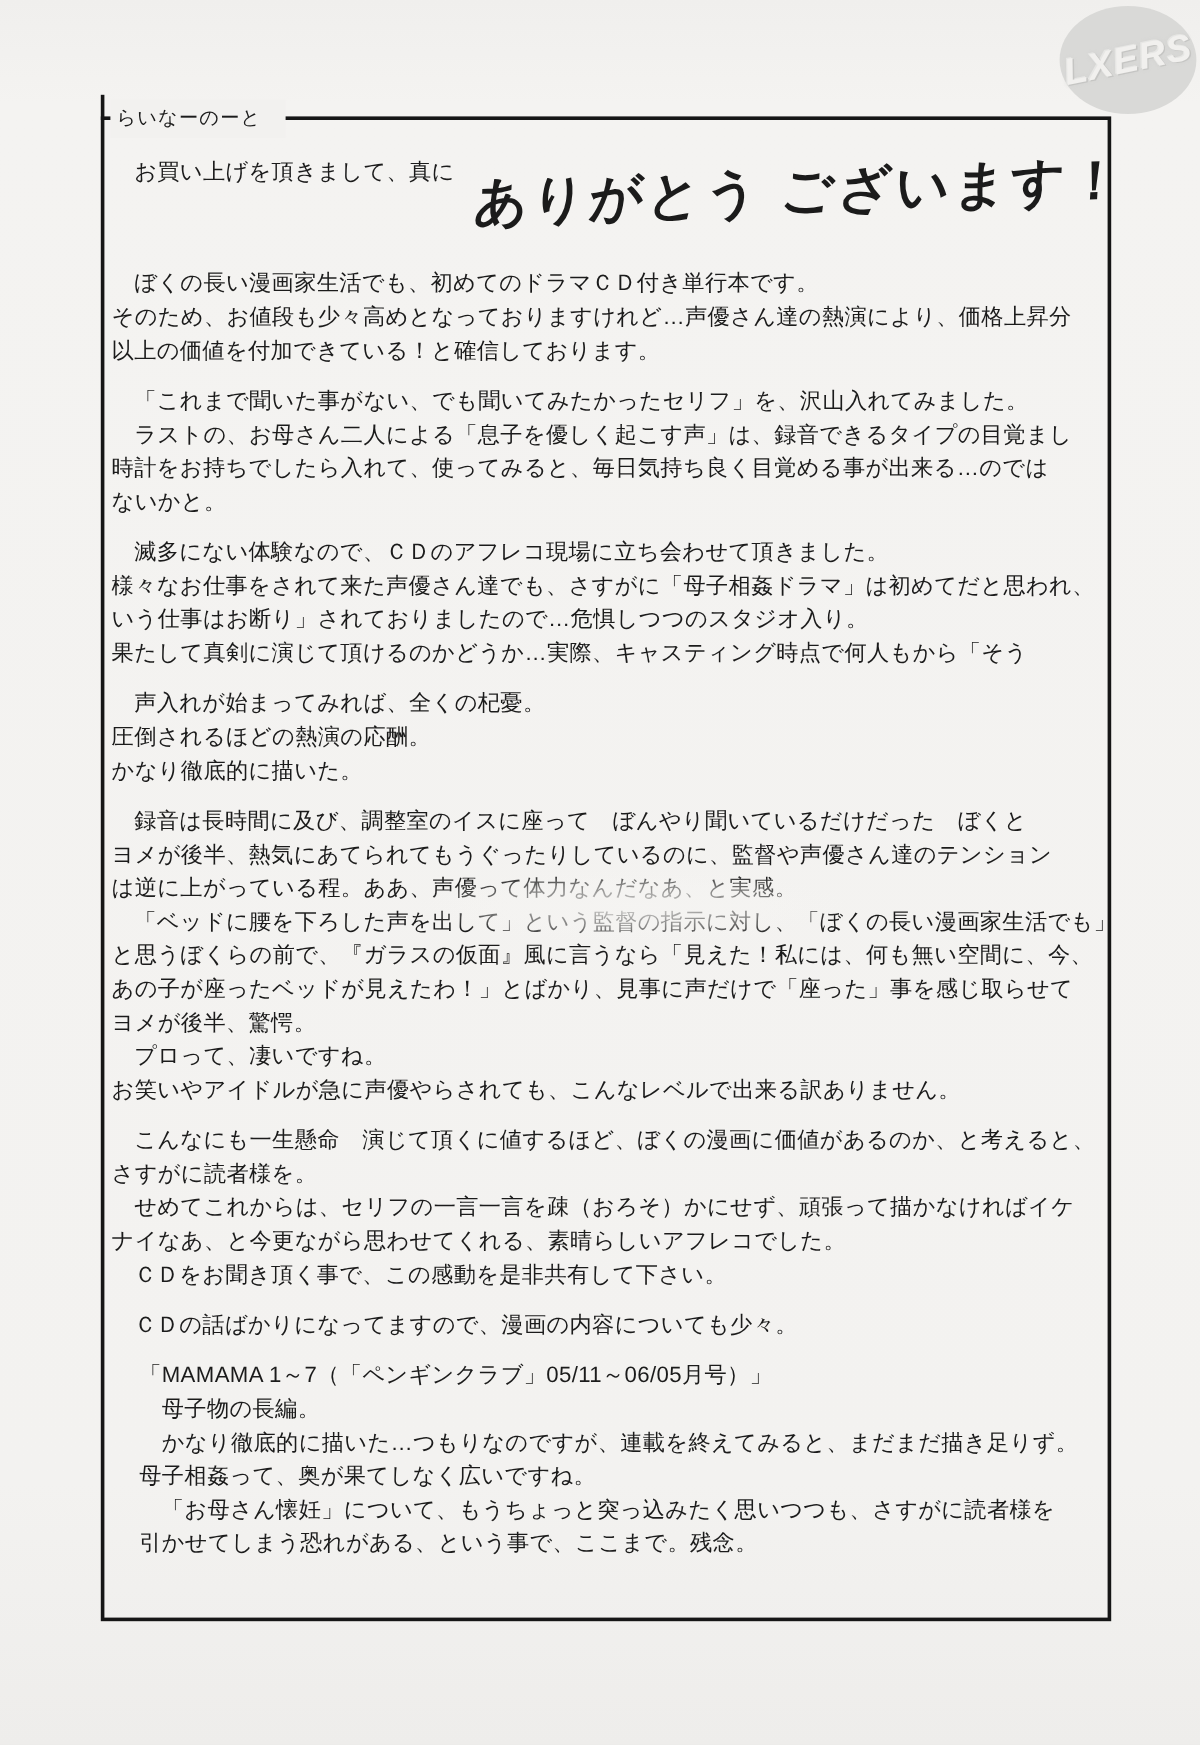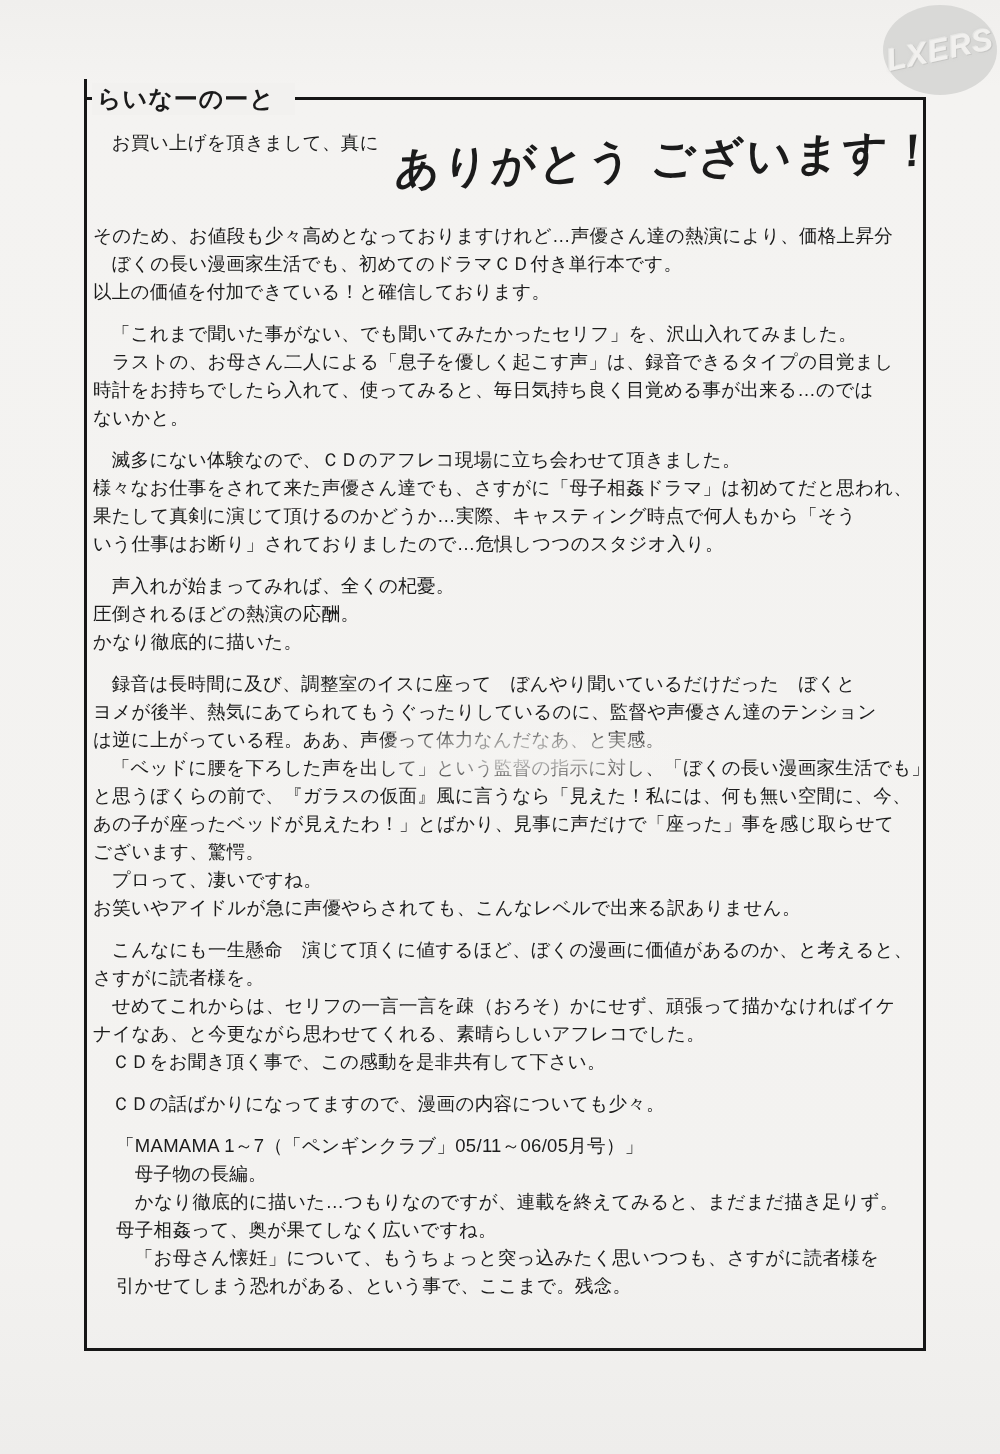--- a/index.html
+++ b/index.html
@@ -28,21 +28,21 @@
   .frame{
     position:absolute;left:84px;top:97px;width:836px;height:1248px;
     border:3px solid #161616;
   }
   .frame-tick{
     position:absolute;left:-3px;top:-21px;width:3px;height:21px;background:#161616;
   }
   .note-title{
     position:absolute;left:5px;top:-17px;height:32px;line-height:32px;
     padding:0 20px 0 5px;background:#f2f1ef;
-    font-size:24px;font-weight:bold;letter-spacing:1px;white-space:nowrap;
+    font-size:16px;font-weight:normal;letter-spacing:1px;white-space:nowrap;
   }
   .content{
     position:absolute;left:0;top:0;right:0;bottom:0;
     padding:30px 6px 0 6px;overflow:hidden;
   }
   .lead{
     display:flex;align-items:flex-start;height:68px;margin-bottom:24px;white-space:nowrap;
   }
   .lead-text{font-size:18.5px;font-weight:500;letter-spacing:0.3px;}
   .hand{
@@ -78,53 +78,53 @@
     <div class="fade-blob"></div>
 
     <div class="content">
 
       <div class="lead">
         <span class="lead-text">　お買い上げを頂きまして、真に</span>
         <span class="hand">ありがとう ございます！</span>
       </div>
 
       <div class="para">
+        <div class="ln">　ぼくの長い漫画家生活でも、初めてのドラマＣＤ付き単行本です。</div>
         <div class="ln">そのため、お値段も少々高めとなっておりますけれど…声優さん達の熱演により、価格上昇分</div>
-        <div class="ln">　ぼくの長い漫画家生活でも、初めてのドラマＣＤ付き単行本です。</div>
         <div class="ln">以上の価値を付加できている！と確信しております。</div>
       </div>
 
       <div class="para">
         <div class="ln">　「これまで聞いた事がない、でも聞いてみたかったセリフ」を、沢山入れてみました。</div>
         <div class="ln">　ラストの、お母さん二人による「息子を優しく起こす声」は、録音できるタイプの目覚まし</div>
         <div class="ln">時計をお持ちでしたら入れて、使ってみると、毎日気持ち良く目覚める事が出来る…のでは</div>
         <div class="ln">ないかと。</div>
       </div>
 
       <div class="para">
         <div class="ln">　滅多にない体験なので、ＣＤのアフレコ現場に立ち会わせて頂きました。</div>
         <div class="ln">様々なお仕事をされて来た声優さん達でも、さすがに「母子相姦ドラマ」は初めてだと思われ、</div>
+        <div class="ln">いう仕事はお断り」されておりましたので…危惧しつつのスタジオ入り。</div>
         <div class="ln">果たして真剣に演じて頂けるのかどうか…実際、キャスティング時点で何人もから「そう</div>
-        <div class="ln">いう仕事はお断り」されておりましたので…危惧しつつのスタジオ入り。</div>
       </div>
 
       <div class="para">
         <div class="ln">　声入れが始まってみれば、全くの杞憂。</div>
         <div class="ln">圧倒されるほどの熱演の応酬。</div>
         <div class="ln">かなり徹底的に描いた。</div>
       </div>
 
       <div class="para">
         <div class="ln">　録音は長時間に及び、調整室のイスに座って　ぼんやり聞いているだけだった　ぼくと</div>
         <div class="ln">ヨメが後半、熱気にあてられてもうぐったりしているのに、監督や声優さん達のテンション</div>
         <div class="ln">は逆に上がっている程。ああ、声優って体力なんだなあ、と実感。</div>
         <div class="ln">　「ベッドに腰を下ろした声を出して」という監督の指示に対し、「ぼくの長い漫画家生活でも」</div>
         <div class="ln">と思うぼくらの前で、『ガラスの仮面』風に言うなら「見えた！私には、何も無い空間に、今、</div>
         <div class="ln">あの子が座ったベッドが見えたわ！」とばかり、見事に声だけで「座った」事を感じ取らせて</div>
-        <div class="ln">ございます、驚愕。</div>
+        <div class="ln">ヨメが後半、驚愕。</div>
         <div class="ln">　プロって、凄いですね。</div>
         <div class="ln">お笑いやアイドルが急に声優やらされても、こんなレベルで出来る訳ありません。</div>
       </div>
 
       <div class="para">
         <div class="ln">　こんなにも一生懸命　演じて頂くに値するほど、ぼくの漫画に価値があるのか、と考えると、</div>
         <div class="ln">さすがに読者様を。</div>
         <div class="ln">　せめてこれからは、セリフの一言一言を疎（おろそ）かにせず、頑張って描かなければイケ</div>
         <div class="ln">ナイなあ、と今更ながら思わせてくれる、素晴らしいアフレコでした。</div>
         <div class="ln">　ＣＤをお聞き頂く事で、この感動を是非共有して下さい。</div>

